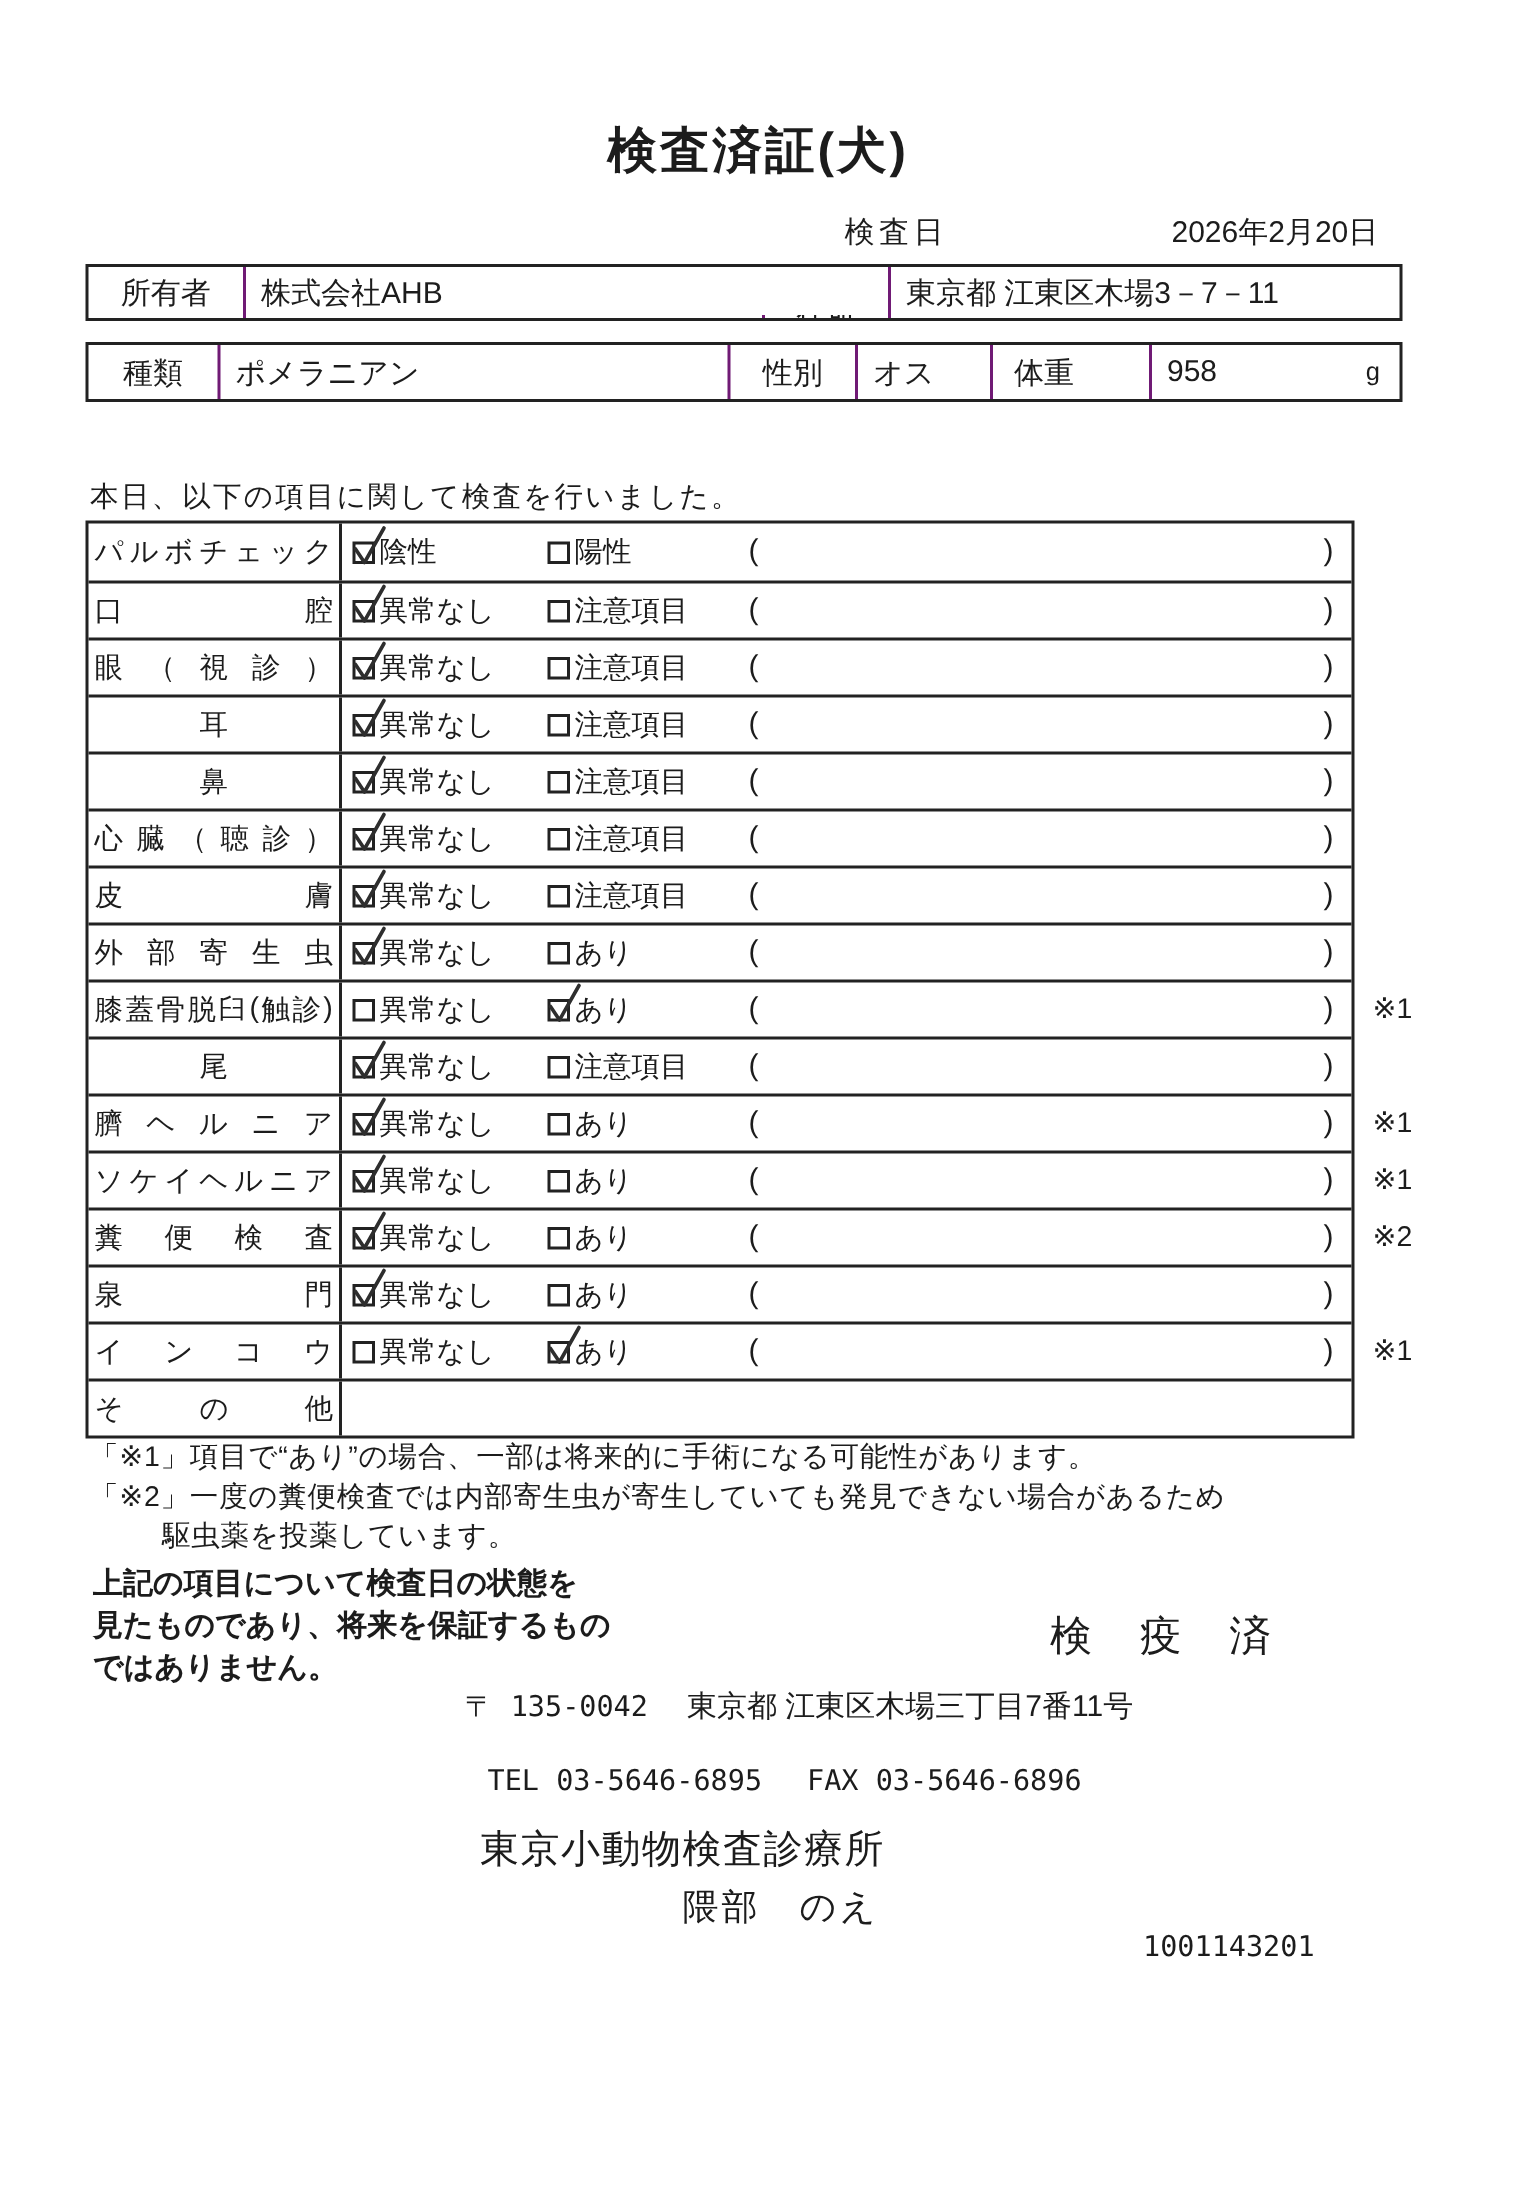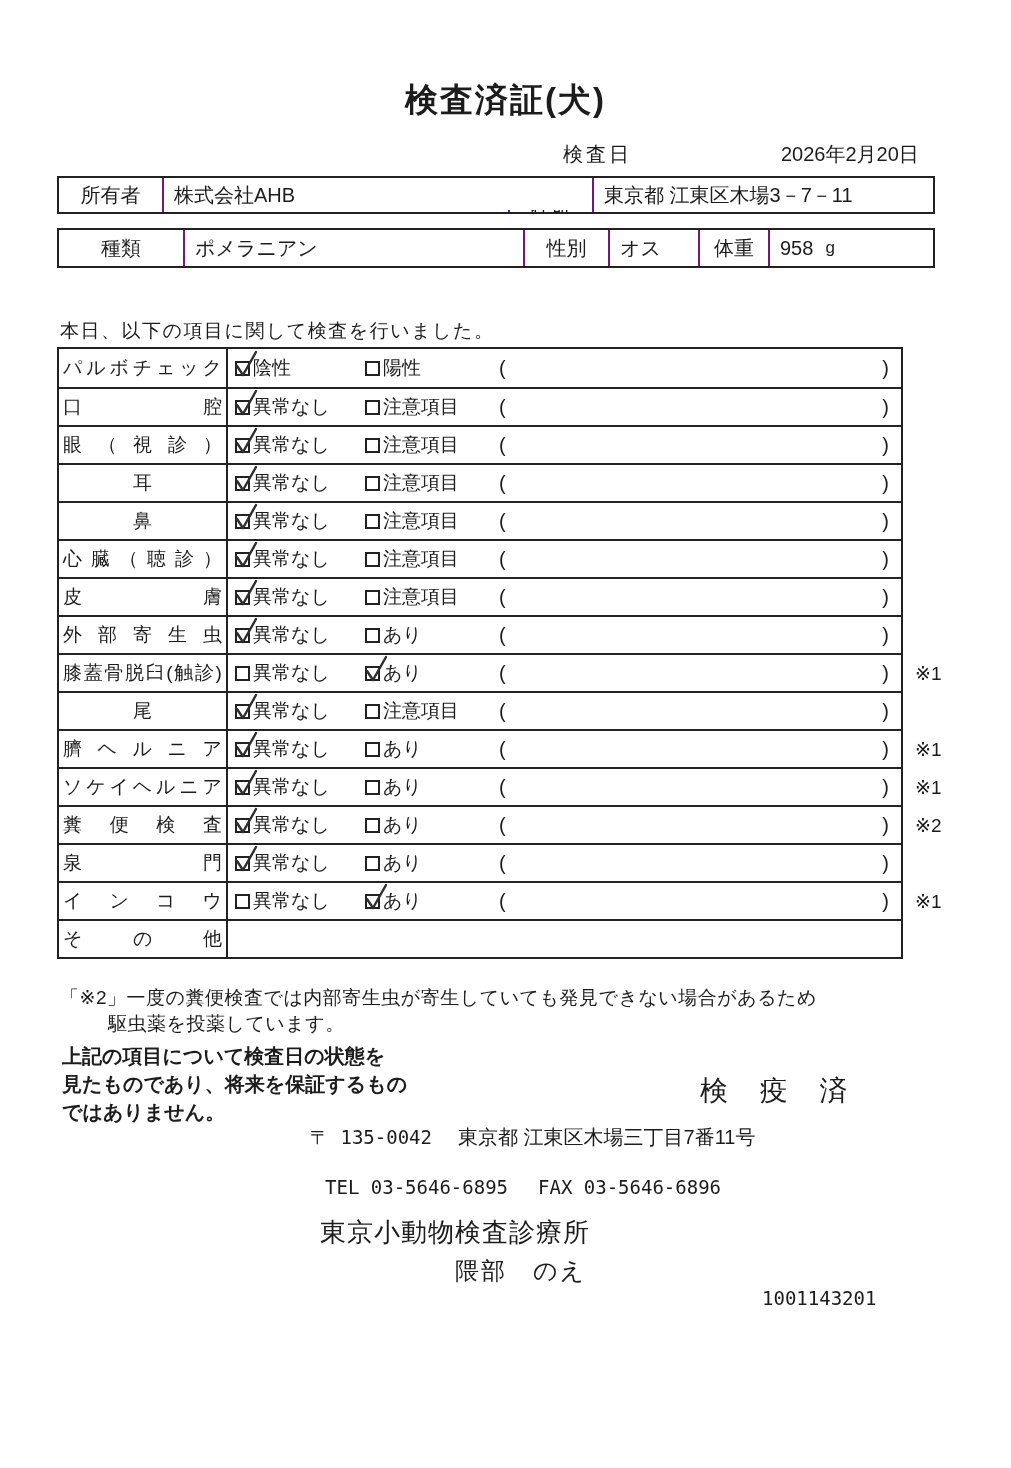--- a/index.html
+++ b/index.html
@@ -10,21 +10,21 @@
   .title{top:78px;left:0;width:100%;text-align:center;font-size:33px;font-weight:600;letter-spacing:2px;}
 
   .exam-date-label{top:141px;left:563px;font-size:20px;letter-spacing:3px;}
   .exam-date-value{top:141px;left:781px;font-size:20px;}
 
   
   .htable{position:absolute;left:57px;width:878px;border:2px solid #222;display:flex;box-sizing:border-box;background:#fff;}
   .hcell{border-left:2px solid #701a75;box-sizing:border-box;display:flex;align-items:center;font-size:20px;padding:0 10px;overflow:hidden;white-space:nowrap;}
   .hcell:first-child{border-left:none;}
   .hcell.lbl{justify-content:center;padding:0 20px;}
-  .hcell.wval{justify-content:flex-start;padding-right:13px;}
+  .hcell.wval{justify-content:space-between;padding-right:13px;margin-left:36px;}
   .unit{font-size:17px;margin-left:12px;}
 
   
   .etable{position:absolute;left:57px;top:347px;width:846px;border:2px solid #222;box-sizing:border-box;background:#fff;}
   .erow{display:flex;height:38px;border-top:2px solid #222;position:relative;box-sizing:border-box;}
   .erow:first-child{border-top:none;}
   .elabel{width:169px;border-right:2px solid #222;box-sizing:border-box;display:flex;justify-content:space-between;align-items:center;padding:0 4px;font-size:19px;overflow:hidden;}
   .ebody{flex:1;position:relative;}
   .opt{position:absolute;top:0;height:100%;display:flex;align-items:center;font-size:19px;}
   .o1{left:7px;}
@@ -66,21 +66,21 @@
   <div class="abs exam-date-value">2026年2月20日</div>
 
   <div class="htable" style="top:176px;height:38px;">
     <div class="hcell lbl" style="width:103px;">所有者</div>
     <div class="hcell" style="width:346px;">株式会社AHB</div>
     <div class="hcell lbl" style="width:84px;margin-top:32px;">住所</div>
     <div class="hcell" style="flex:1;">東京都 江東区木場3－7－11</div>
   </div>
 
   <div class="htable" style="top:228px;height:40px;">
-    <div class="hcell lbl" style="width:124px;">種類</div>
+    <div class="hcell lbl" style="width:86px;">種類</div>
     <div class="hcell" style="width:340px;">ポメラニアン</div>
     <div class="hcell lbl" style="width:85px;">性別</div>
     <div class="hcell" style="width:90px;">オス</div>
     <div class="hcell lbl" style="width:70px;">体重</div>
     <div class="hcell wval" style="flex:1;">
       <span>958</span>
       <span class="unit">g</span>
     </div>
   </div>
 
@@ -490,20 +490,21 @@
       <div class="elabel">
           <span>そ</span>
           <span>の</span>
           <span>他</span>
         </div>
       <div class="ebody"></div>
     </div>
 
   </div>
 
+  <div class="abs fn fn1">「※1」項目で“あり”の場合、一部は将来的に手術になる可能性があります。</div>
   <div class="abs fn fn2">「※2」一度の糞便検査では内部寄生虫が寄生していても発見できない場合があるため</div>
   <div class="abs fn fn3">駆虫薬を投薬しています。</div>
 
   <div class="abs disclaimer">
     <div>上記の項目について検査日の状態を</div>
     <div>見たものであり、将来を保証するもの</div>
     <div>ではありません。</div>
   </div>
 
   <div class="abs stamp">検 疫 済</div>

